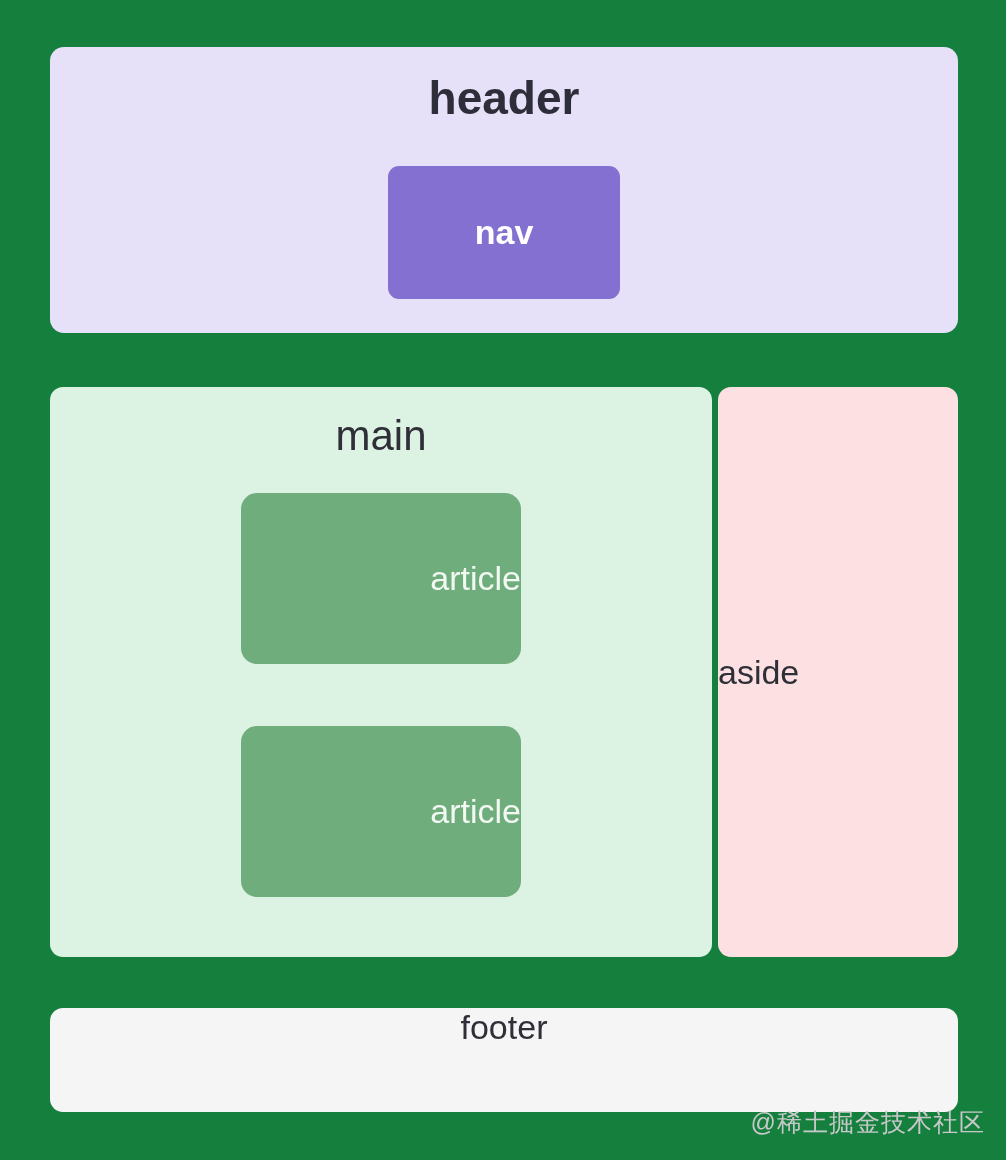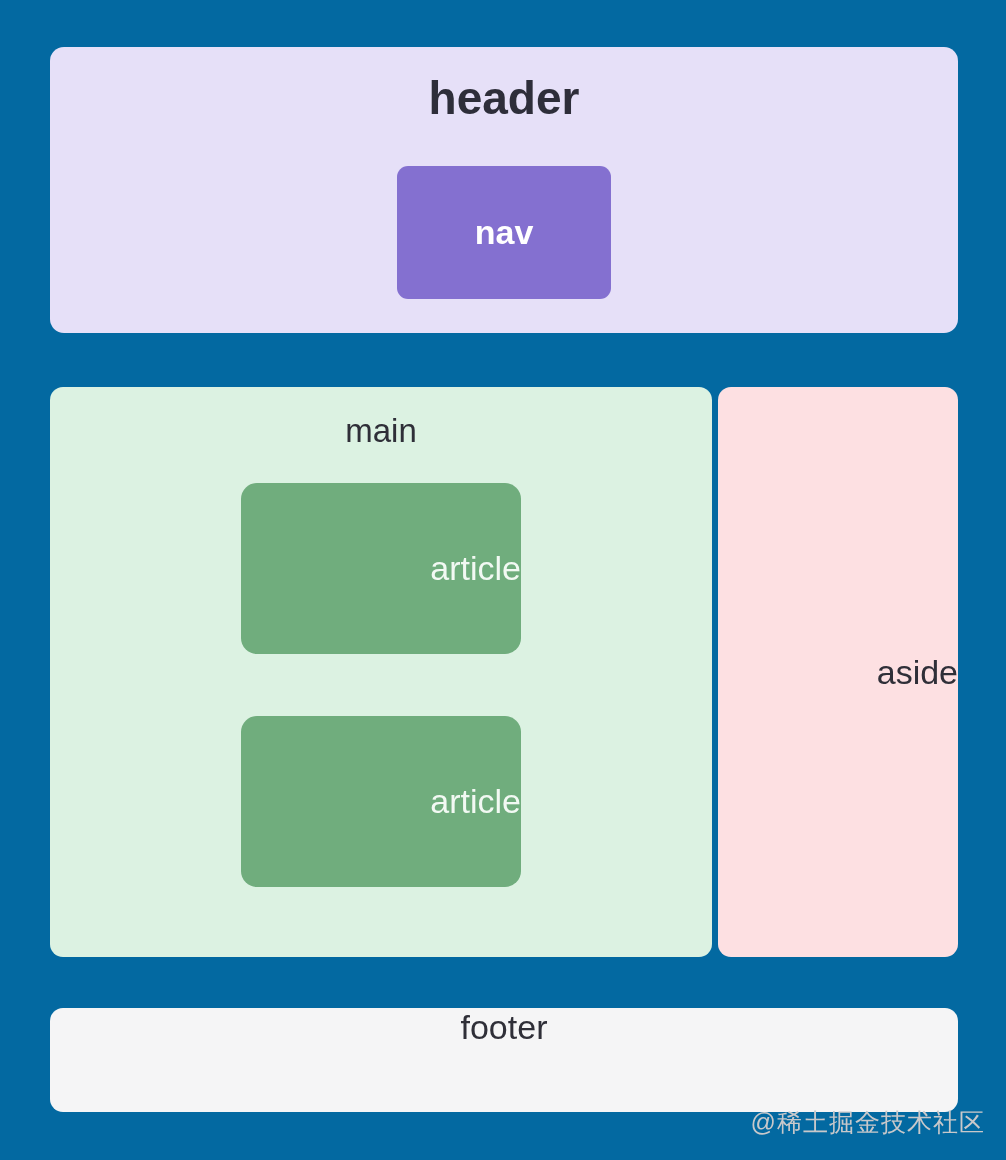--- a/index.html
+++ b/index.html
@@ -5,21 +5,21 @@
   html, body {
     margin: 0;
     padding: 0;
     background: #ffffff;
     font-family: "Liberation Sans", "DejaVu Sans", sans-serif;
   }
   .canvas {
     position: relative;
     width: 1006px;
     height: 1160px;
-    background: #0369a1;
+    background: #15803d;
     overflow: hidden;
   }
 
   
   .header-block {
     position: absolute;
     left: 50px;
     top: 47px;
     width: 908px;
     height: 286px;
@@ -27,21 +27,21 @@
   }
   .header-title {
     margin-top: 26px;
     text-align: center;
     font-size: 46px;
     font-weight: 700;
     line-height: 1.1;
     color: #2e2e3a;
   }
   .nav-block {
-    width: 214px;
+    width: 232px;
     height: 133px;
     margin: 42px auto 0 auto;
     border-radius: 11px;
     display: flex;
     align-items: center;
     justify-content: center;
     font-size: 34px;
     font-weight: 700;
     color: #ffffff;
   }
@@ -58,21 +58,21 @@
   }
   .main-block {
     width: 662px;
     flex: 0 0 662px;
     height: 570px;
     border-radius: 13px;
   }
   .main-title {
     margin-top: 25px;
     text-align: center;
-    font-size: 33px;
+    font-size: 42px;
     font-weight: 400;
     line-height: 1.15;
     color: #2f2f38;
   }
   .article-block {
     width: 280px;
     height: 171px;
     margin: 0 auto;
     border-radius: 16px;
     display: flex;
@@ -84,21 +84,21 @@
   }
   .article-first { margin-top: 33px; }
   .article-second { margin-top: 62px; }
 
   .aside-block {
     flex: 1;
     height: 570px;
     border-radius: 13px;
     display: flex;
     align-items: center;
-    justify-content: flex-end;
+    justify-content: flex-start;
     font-size: 34px;
     font-weight: 400;
     color: #2f2f38;
   }
 
   
   .footer-block {
     position: absolute;
     left: 50px;
     top: 1008px;

